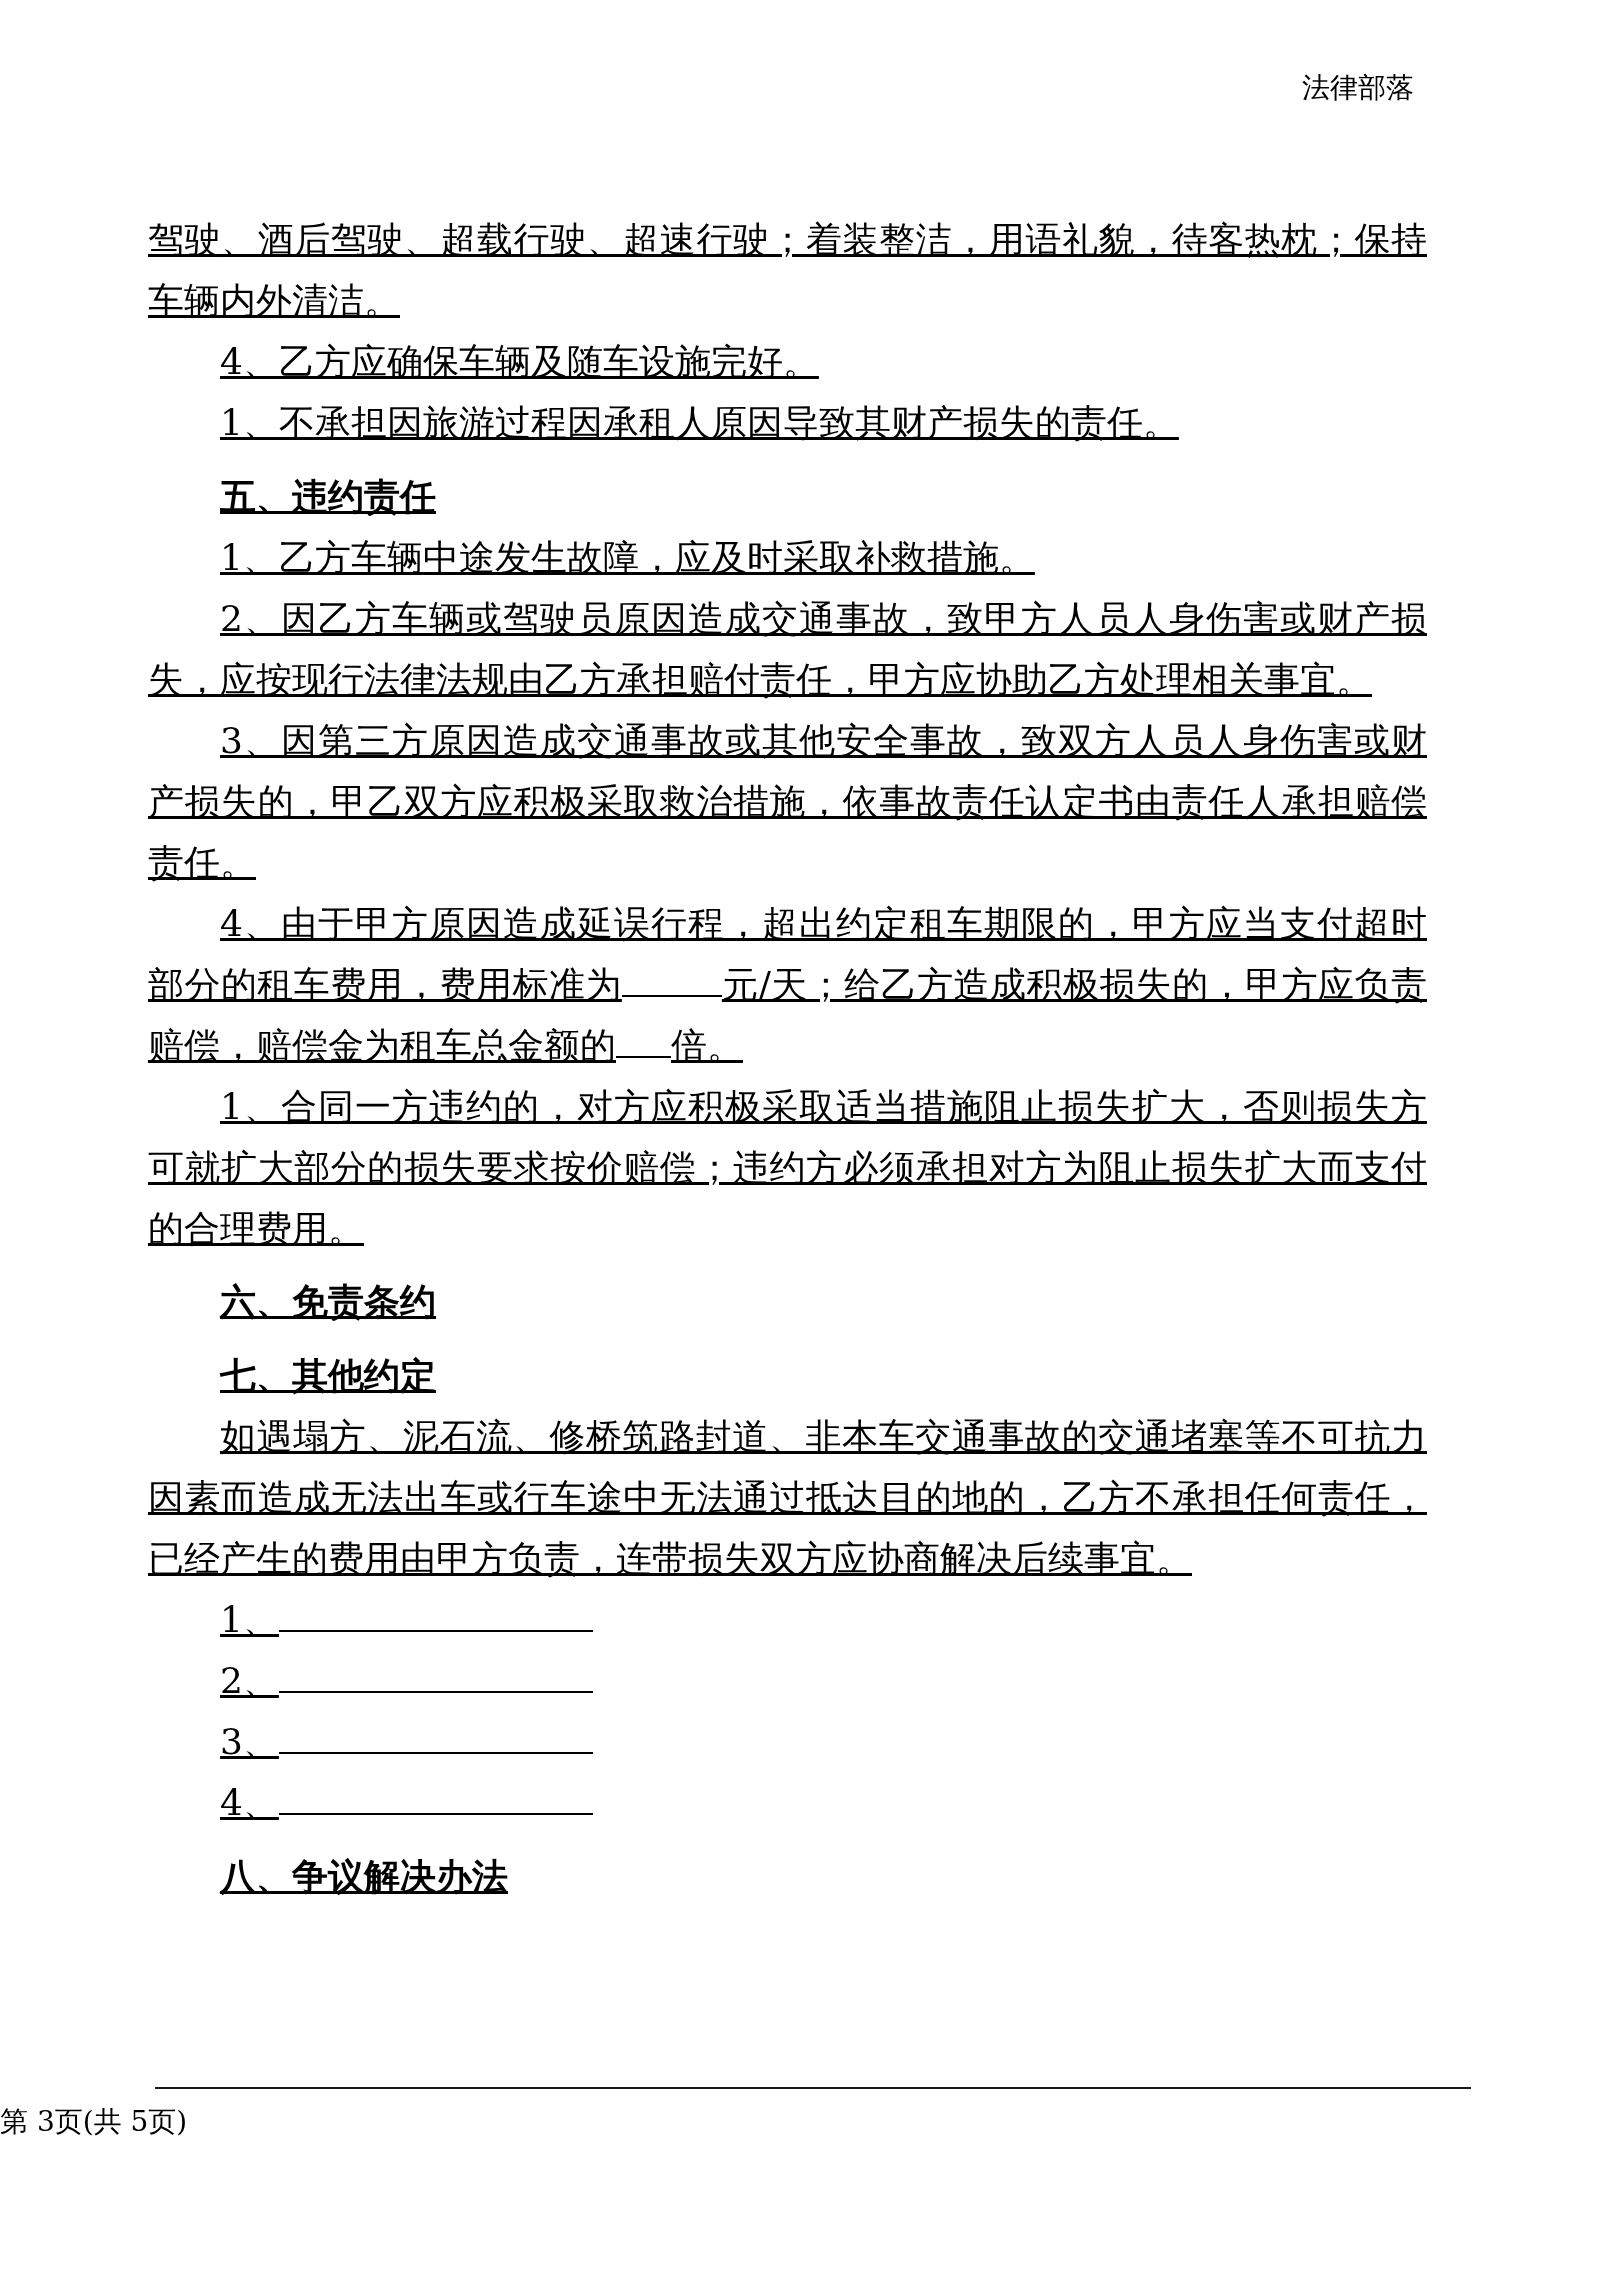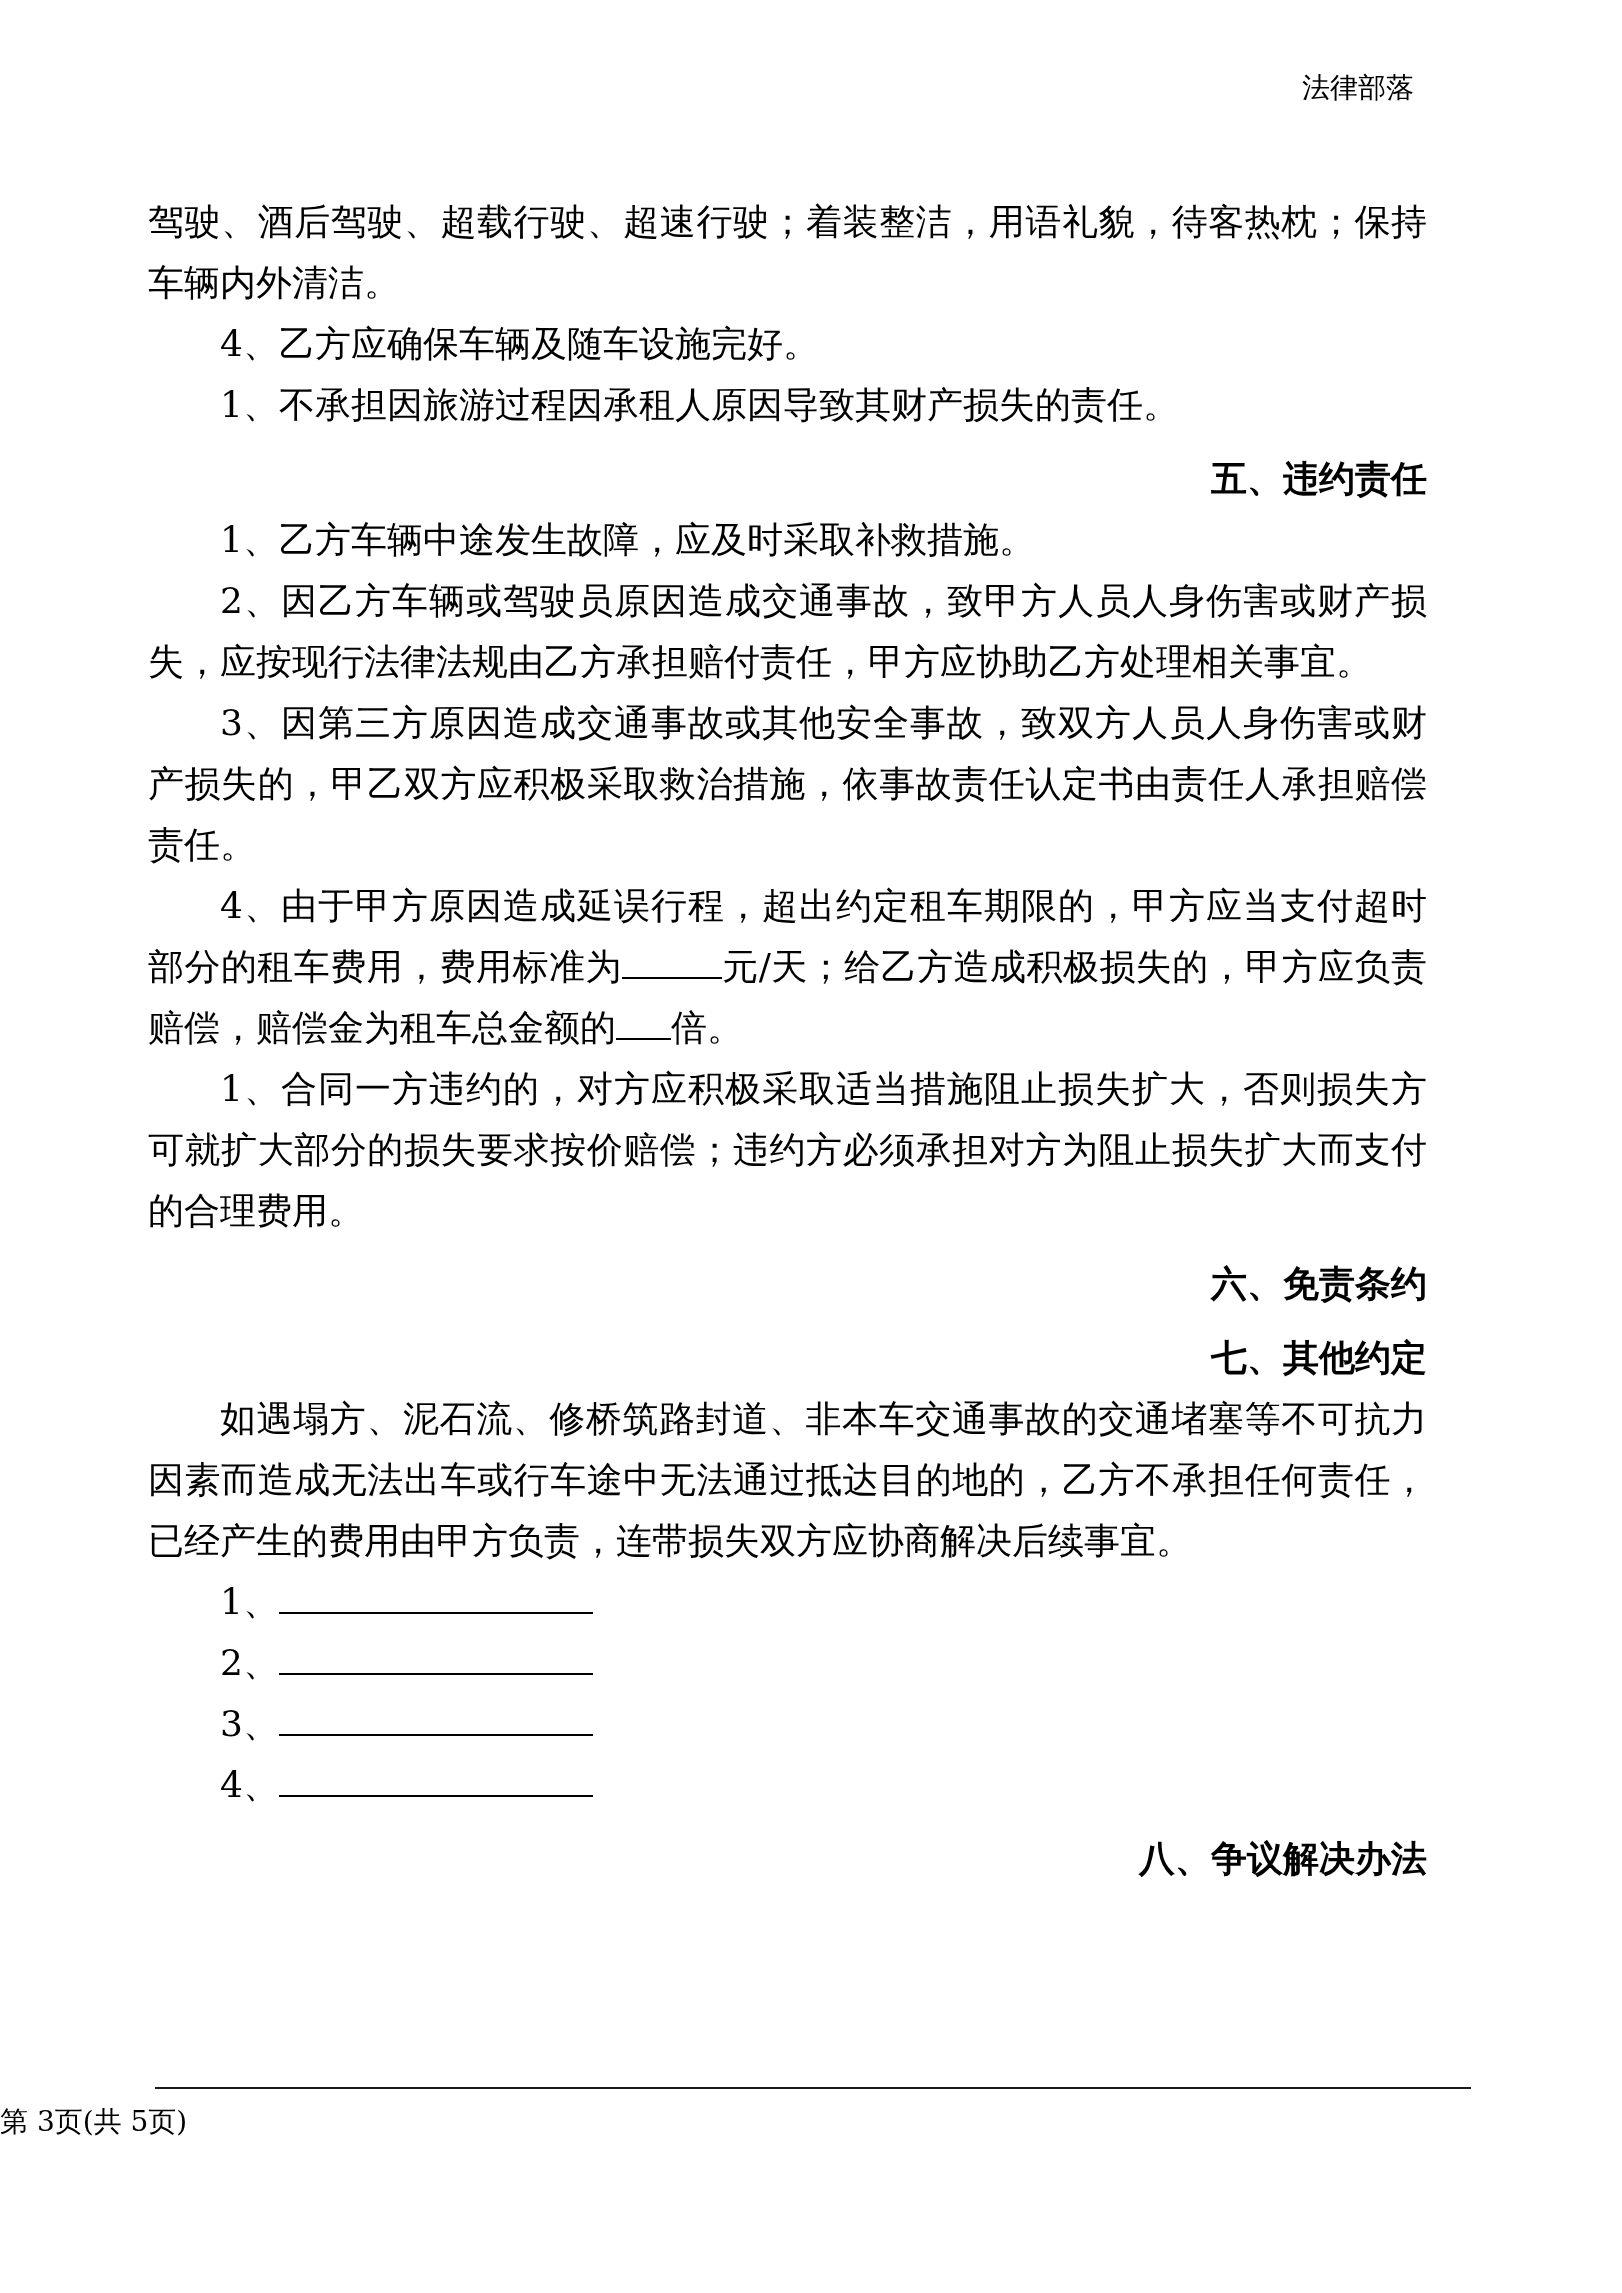--- a/index.html
+++ b/index.html
@@ -21,40 +21,41 @@
     top: 71px;
     right: 209px;
     font-family: "DejaVu Sans", "Liberation Sans", sans-serif;
     font-size: 28px;
     line-height: 1.2;
     color: #000000;
     margin-left: 9px;
   }
   .content {
     position: absolute;
-    top: 191px;
+    top: 209px;
     left: 148px;
     width: 1279px;
     font-size: 36px;
     line-height: 61px;
     text-align: justify;
+    text-decoration: underline;
   }
   p.block {
     margin: 0;
     padding: 0;
     text-indent: 2em;
   }
   p.block.no-indent {
     text-indent: 0;
   }
   p.block.heading {
     font-family: "DejaVu Sans", "Liberation Sans", sans-serif;
     font-weight: 700;
     margin-top: 12.7px;
-    text-align: right;
+    text-align: left;
   }
   p.block.tight {
     letter-spacing: -1.4px;
   }
   .blank {
     display: inline-block;
     border-bottom: 2.7px solid #000000;
     height: 0.85em;
     vertical-align: baseline;
   }

